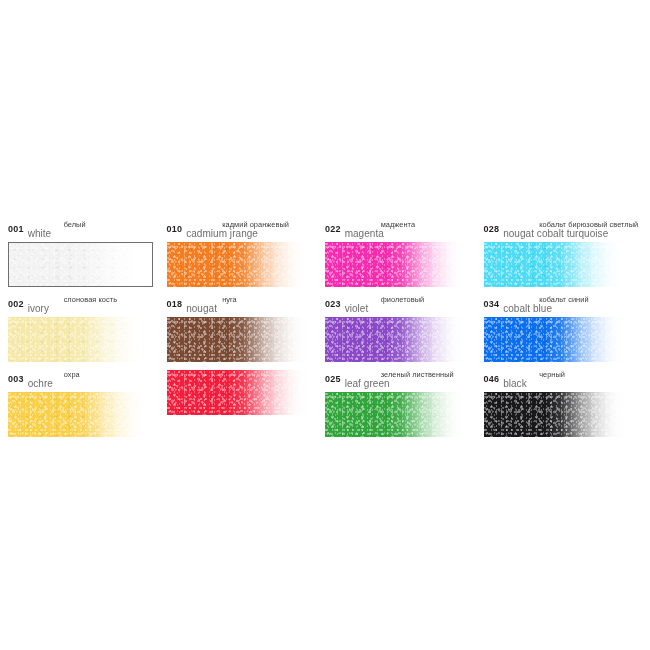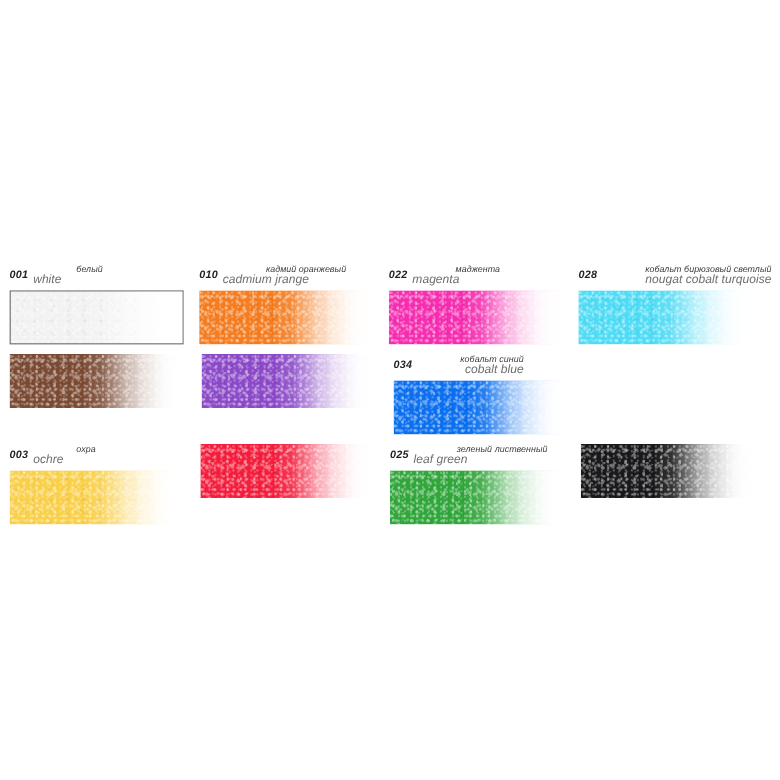--- a/index.html
+++ b/index.html
@@ -19,29 +19,28 @@
   }
   .row{
     display:flex;
     margin-bottom:8px;
   }
   .cell{
     width:160px;
     margin-right:0;
     position:relative;
   }
-  .cell:last-child{margin-right:0;text-align:right;}
+  .cell:last-child{margin-right:0;}
 
   .labels{
     display:flex;
     align-items:flex-start;
     height:20px;
     margin-bottom:2px;
     white-space:nowrap;
-    font-style:italic;
   }
   .code{
     font-size:9px;
     font-weight:bold;
     color:#231f20;
     letter-spacing:0.2px;
     line-height:10px;
     padding-top:4px;
     margin-right:4px;
   }
@@ -187,28 +186,57 @@
         <div class="swatch">
           <div class="grad" style="background: linear-gradient(to right, rgb(77, 220, 246) 0%, rgb(77, 220, 246) 34%, rgb(77, 220, 246) 52%, rgb(255, 255, 255) 100%);"></div>
           <div class="grain"></div>
           <div class="speck"></div>
           <div class="fade"></div>
         </div>
       </div>
     </div>
     <div class="row">
       <div class="cell">
+        <div class="labels">
+          <span class="code">002</span>
+          <span class="names">
+            <span class="name-ru">слоновая кость</span>
+            <span class="name-en">ivory</span>
+          </span>
+        </div>
+        <div class="swatch">
+          <div class="grad" style="background: linear-gradient(to right, rgb(246, 233, 168) 0%, rgb(246, 233, 168) 34%, rgb(246, 233, 168) 52%, rgb(255, 255, 255) 100%);"></div>
+          <div class="grain"></div>
+          <div class="speck"></div>
+          <div class="fade"></div>
+        </div>
+      </div>
+      <div class="cell">
+        <div class="labels">
+          <span class="code">018</span>
+          <span class="names">
+            <span class="name-ru">нуга</span>
+            <span class="name-en">nougat</span>
+          </span>
+        </div>
         <div class="swatch">
           <div class="grad" style="background: linear-gradient(to right, rgb(123, 74, 51) 0%, rgb(123, 74, 51) 34%, rgb(123, 74, 51) 52%, rgb(255, 255, 255) 100%);"></div>
           <div class="grain"></div>
           <div class="speck"></div>
           <div class="fade"></div>
         </div>
       </div>
       <div class="cell">
+        <div class="labels">
+          <span class="code">023</span>
+          <span class="names">
+            <span class="name-ru">фиолетовый</span>
+            <span class="name-en">violet</span>
+          </span>
+        </div>
         <div class="swatch">
           <div class="grad" style="background: linear-gradient(to right, rgb(139, 73, 200) 0%, rgb(139, 73, 200) 34%, rgb(139, 73, 200) 52%, rgb(255, 255, 255) 100%);"></div>
           <div class="grain"></div>
           <div class="speck"></div>
           <div class="fade"></div>
         </div>
       </div>
       <div class="cell">
         <div class="labels">
           <span class="code">034</span>
@@ -258,20 +286,27 @@
           </span>
         </div>
         <div class="swatch">
           <div class="grad" style="background: linear-gradient(to right, rgb(49, 166, 59) 0%, rgb(49, 166, 59) 34%, rgb(49, 166, 59) 52%, rgb(255, 255, 255) 100%);"></div>
           <div class="grain"></div>
           <div class="speck"></div>
           <div class="fade"></div>
         </div>
       </div>
       <div class="cell">
+        <div class="labels">
+          <span class="code">046</span>
+          <span class="names">
+            <span class="name-ru">черный</span>
+            <span class="name-en">black</span>
+          </span>
+        </div>
         <div class="swatch">
           <div class="grad" style="background: linear-gradient(to right, rgb(25, 25, 27) 0%, rgb(25, 25, 27) 34%, rgb(25, 25, 27) 52%, rgb(255, 255, 255) 100%);"></div>
           <div class="grain"></div>
           <div class="speck"></div>
           <div class="fade"></div>
         </div>
       </div>
     </div>
   </div>
 

